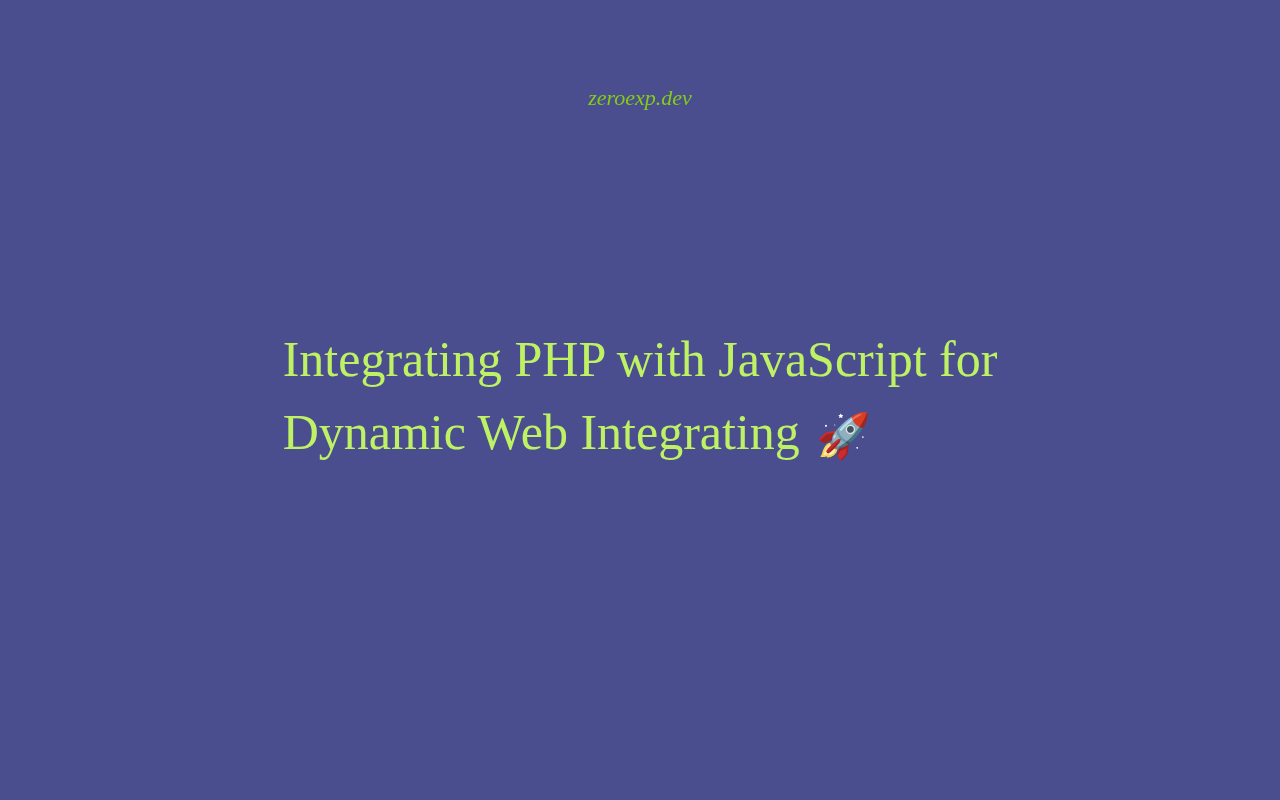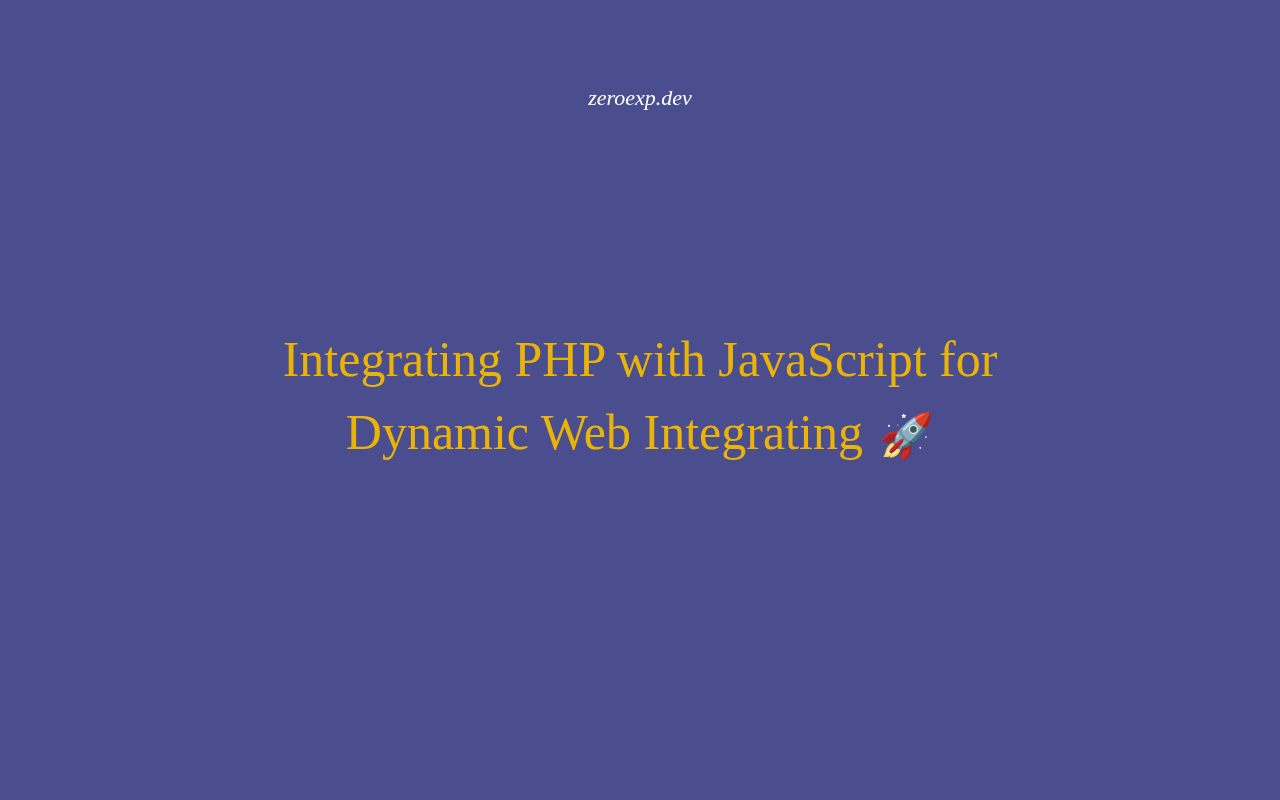--- a/index.html
+++ b/index.html
@@ -10,43 +10,42 @@
     body {
       width: 1280px;
       height: 800px;
       background-color: #4b4e8e;
       display: flex;
       flex-direction: column;
       align-items: center;
       overflow: hidden;
     }
     .site-name {
-      color: #ffffff;
+      color: #84cc16;
       font-family: Georgia, 'Times New Roman', serif;
       font-style: italic;
       font-size: 22px;
       margin-top: 85px;
       font-weight: 400;
     }
     .title-container {
       position: absolute;
       top: 0;
       left: 0;
       width: 1280px;
       height: 800px;
       display: flex;
       align-items: center;
       justify-content: center;
       padding: 0 80px;
     }
     .main-title {
-      color: #eab308;
+      color: #bef264;
       font-family: Georgia, 'Times New Roman', serif;
       font-size: 50px;
-      text-align: center;
       line-height: 1.45;
       font-weight: 400;
       margin-top: -8px;
     }
     .rocket-emoji {
       display: inline-block;
       font-family: 'Apple Color Emoji', 'Segoe UI Emoji', 'Noto Color Emoji', sans-serif;
       font-size: 44px;
       vertical-align: middle;
       margin-left: 4px;

